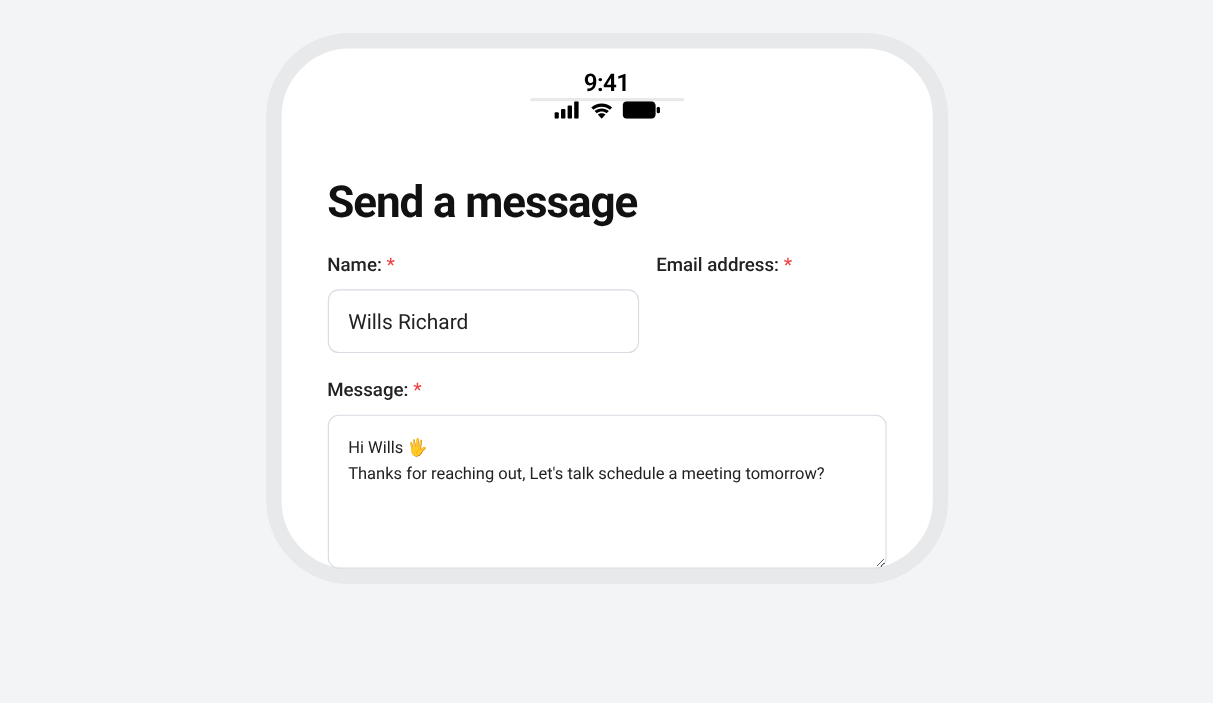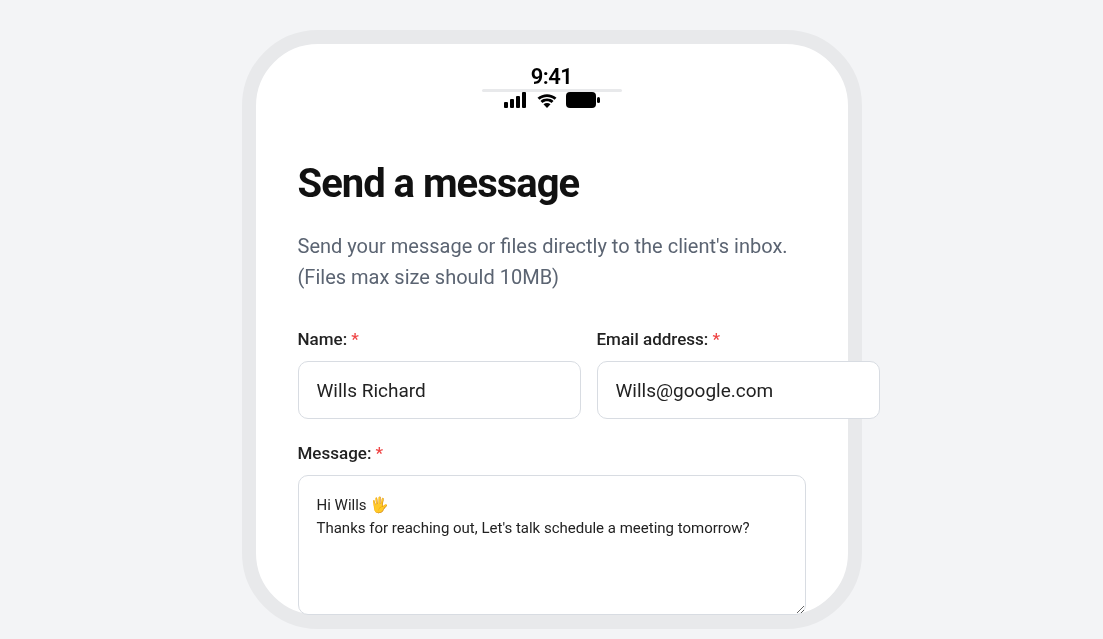--- a/index.html
+++ b/index.html
@@ -165,37 +165,35 @@
         <span>
           <svg width="34" height="16" viewBox="0 0 34 16">
             <rect x="0" y="0" width="30" height="16" rx="4" fill="#000"></rect>
             <rect x="31" y="5" width="3" height="6" rx="1.5" fill="#000"></rect>
           </svg>
         </span>
       </div>
     </div>
 
     <h1 class="page-title">Send a message</h1>
-    <p class="page-subtitle">Send your message or files directly to the client's inbox. (Files max size should 10MB)</p>
 
     <div class="form-row">
       <div class="form-field">
         <label class="field-label">
           <span>Name:</span>
           <span class="required-star">*</span>
         </label>
         <input type="text" class="text-input" value="Wills Richard" style="">
       </div>
 
       <div class="form-field">
         <label class="field-label">
           <span>Email address:</span>
           <span class="required-star">*</span>
         </label>
-        <input type="text" class="text-input" value="Wills@google.com" style="">
       </div>
     </div>
 
     <div class="form-field full">
       <label class="field-label">
         <span>Message:</span>
         <span class="required-star">*</span>
       </label>
       <textarea class="text-area" style="">Hi Wills 🖐
 Thanks for reaching out, Let's talk schedule a meeting tomorrow?</textarea>

